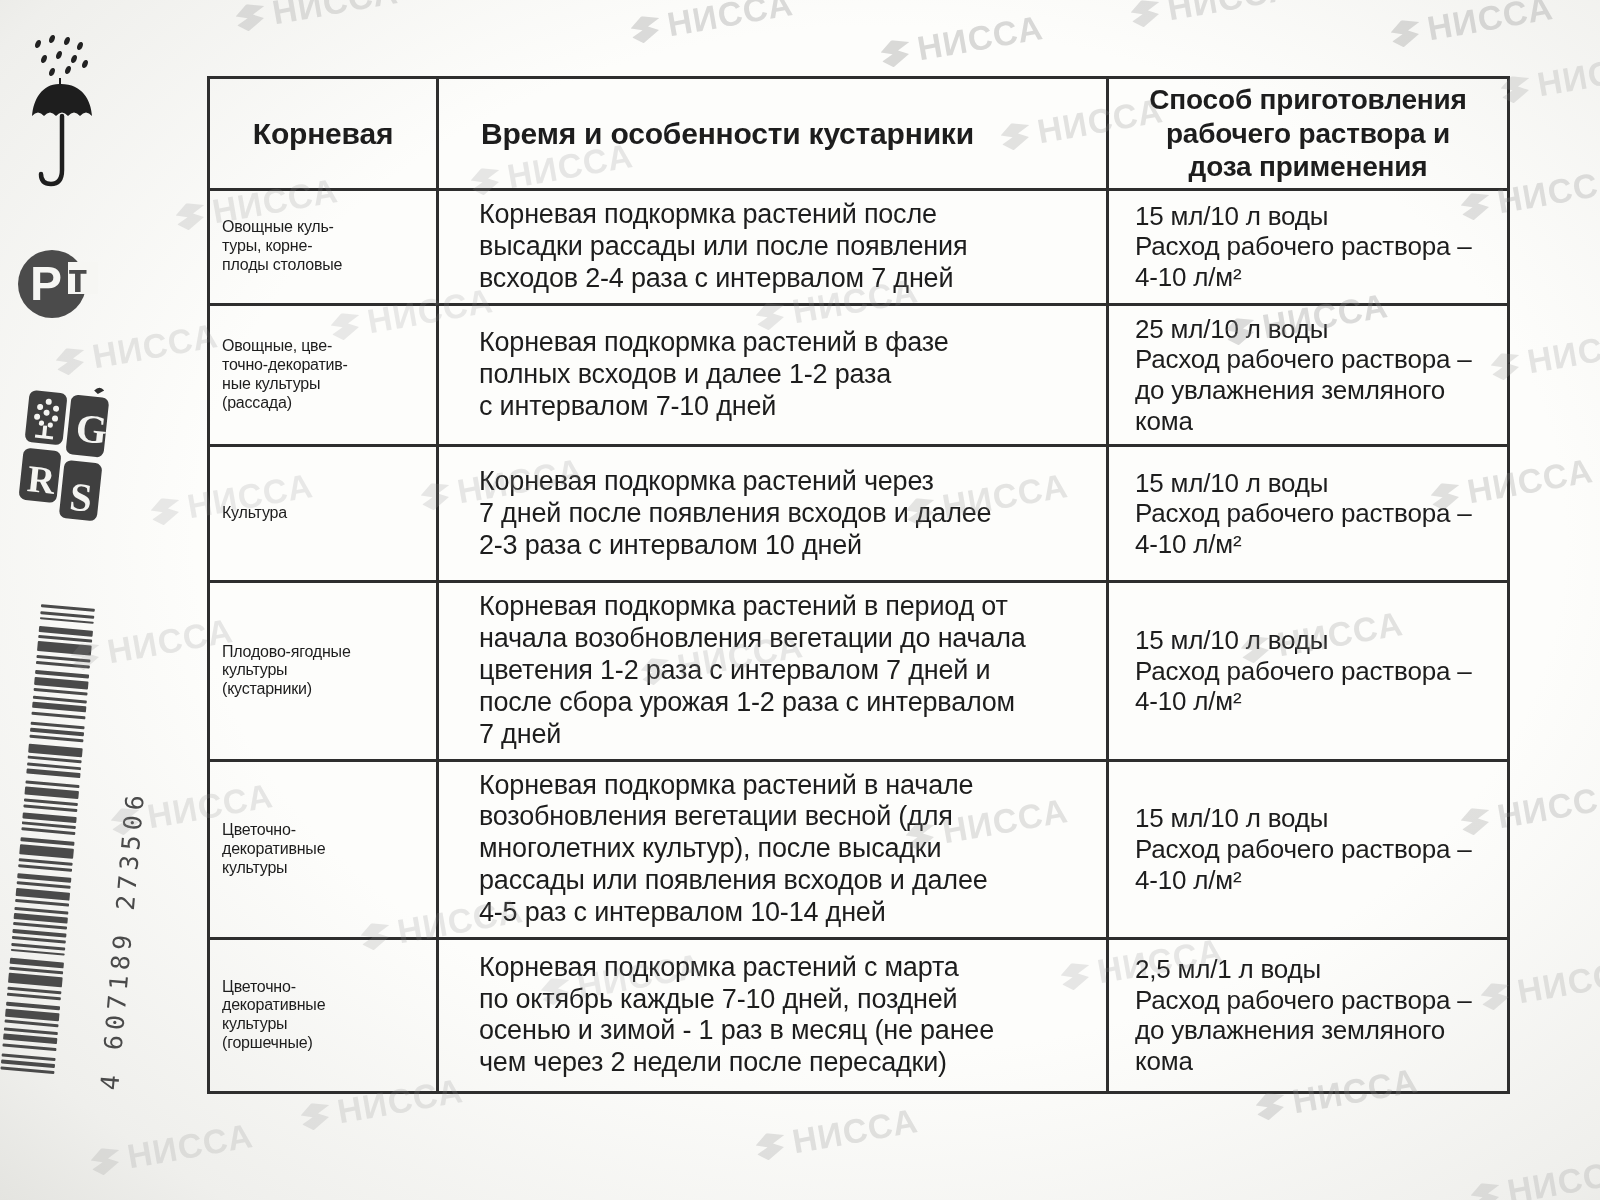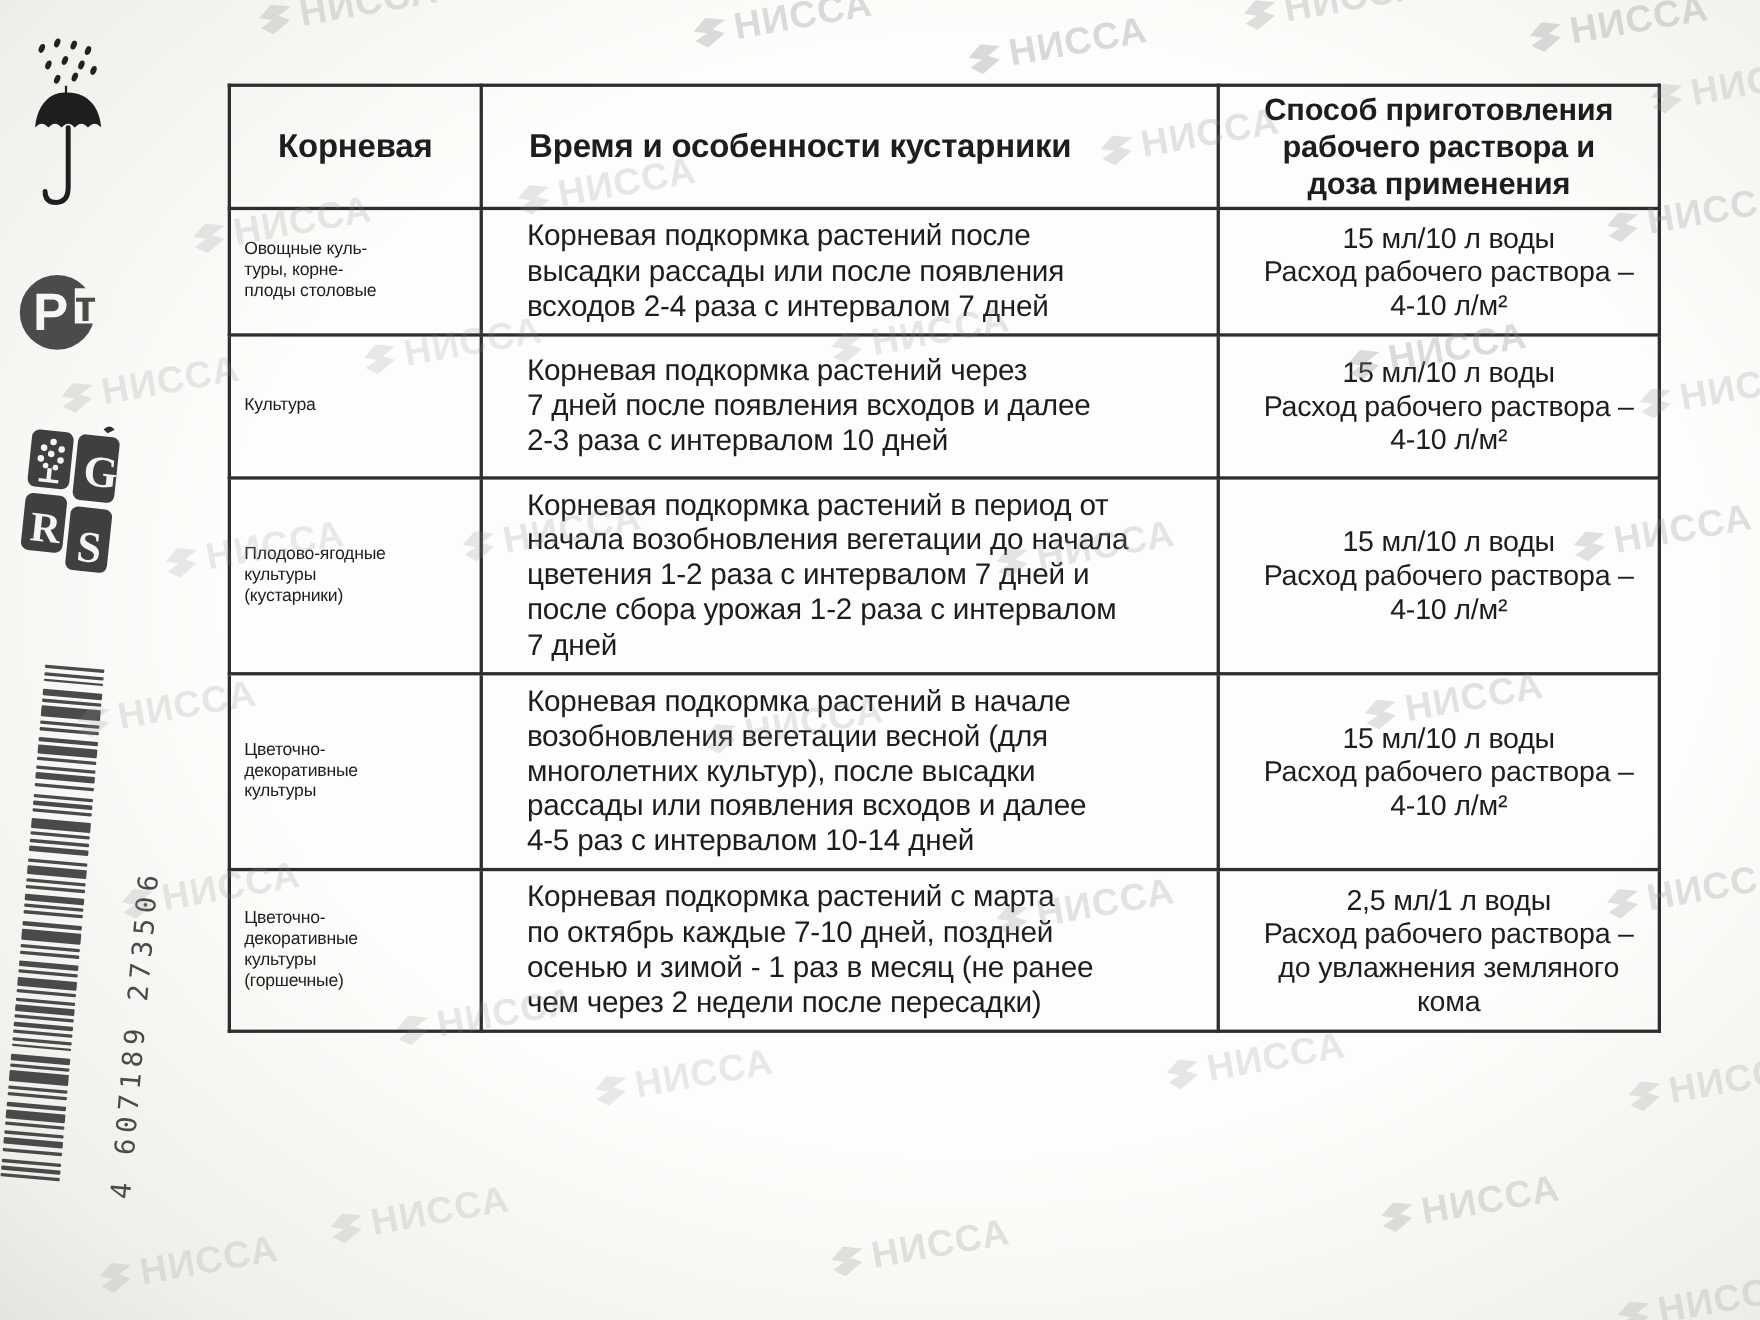--- a/index.html
+++ b/index.html
@@ -52,21 +52,21 @@
   #rec-table tbody tr:nth-child(5){height:112px;}
   #rec-table tbody tr:nth-child(6){height:154px;}
   #rec-table tbody tr:nth-child(7){height:176px;}
   #rec-table th{font-size:30px;font-weight:700;vertical-align:middle;}
   #rec-table th.h-culture{text-align:center;}
   #rec-table th.h-timing{text-align:left;padding-left:42px;}
   #rec-table th.h-dosage{text-align:center;font-size:28px;line-height:1.2;}
   #rec-table td{font-size:27px;vertical-align:middle;}
   #rec-table td.c-culture{padding:10px 6px 10px 12px;font-size:16px;}
   #rec-table td.c-timing{padding:8px 10px 8px 40px;}
-  #rec-table td.c-dosage{padding:8px 8px 8px 26px;font-size:26px;text-align:center;}
+  #rec-table td.c-dosage{padding:8px 8px 8px 26px;font-size:26px;}
 
   
   .side{position:absolute;z-index:10;}
   #keep-dry{left:22px;top:32px;}
   #pct-mark{left:12px;top:222px;}
   #grs-mark{left:16px;top:382px;transform:rotate(6deg);}
   #barcode{left:20px;top:608px;width:110px;height:480px;transform:rotate(5deg);}
   #barcode .bars{position:absolute;left:0;top:0;width:54px;}
   #barcode .bar{width:100%;background:#4a4a4a;border-radius:1px;}
   #barcode-number{
@@ -355,20 +355,32 @@
 туры, корне-
 плоды столовые</td>
         <td class="c-timing">Корневая подкормка растений после
 высадки рассады или после появления
 всходов 2-4 раза с интервалом 7 дней</td>
         <td class="c-dosage">15 мл/10 л воды
 Расход рабочего раствора –
 4-10 л/м²</td>
       </tr>
       <tr>
+        <td class="c-culture">Овощные, цве-
+точно-декоратив-
+ные культуры
+(рассада)</td>
+        <td class="c-timing">Корневая подкормка растений в фазе
+полных всходов и далее 1-2 раза
+с интервалом 7-10 дней</td>
+        <td class="c-dosage">25 мл/10 л воды
+Расход рабочего раствора –
+до увлажнения земляного кома</td>
+      </tr>
+      <tr>
         <td class="c-culture">Культура</td>
         <td class="c-timing">Корневая подкормка растений через
 7 дней после появления всходов и далее
 2-3 раза с интервалом 10 дней</td>
         <td class="c-dosage">15 мл/10 л воды
 Расход рабочего раствора –
 4-10 л/м²</td>
       </tr>
       <tr>
         <td class="c-culture">Плодово-ягодные

